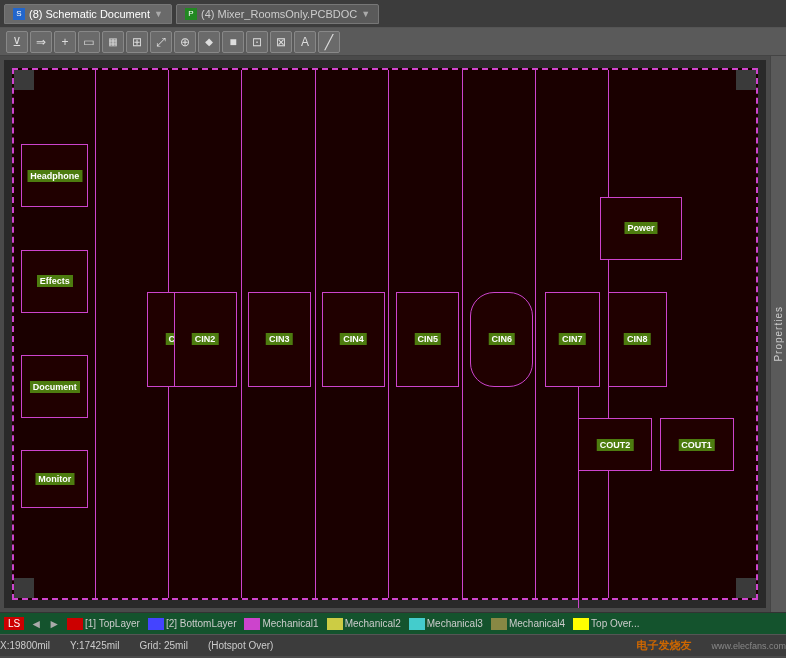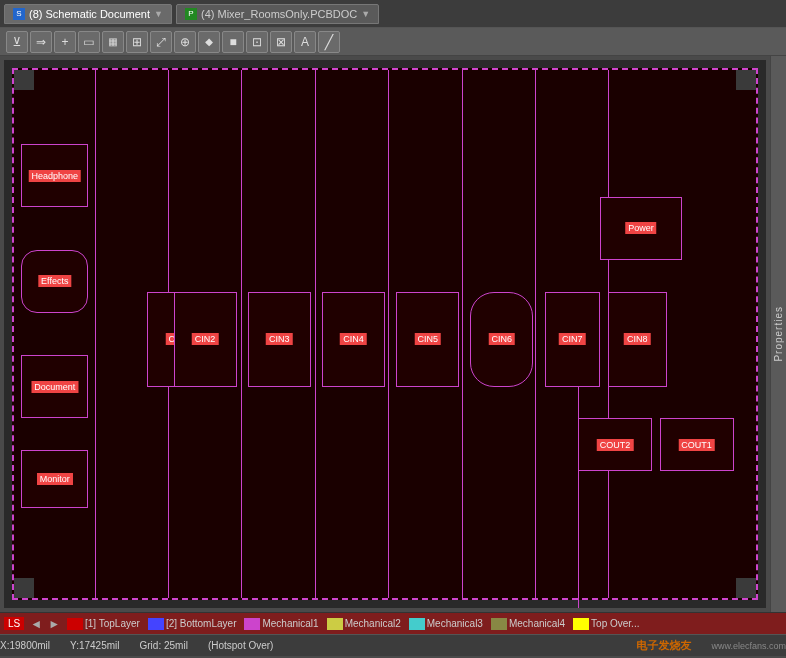--- a/index.html
+++ b/index.html
@@ -113,24 +113,24 @@
     }
 
     
     .room {
       position: absolute;
       border: 1px solid #cc44cc;
       background: #200000;
     }
     .room-label {
       position: absolute;
-      background: #ef4444;
+      background: #4d7c0f;
       color: #fff;
       font-size: 9px;
-      font-weight: normal;
+      font-weight: bold;
       padding: 1px 3px;
       top: 50%;
       left: 50%;
       transform: translate(-50%, -50%);
       white-space: nowrap;
     }
 
     
     #properties-panel {
       width: 16px;
@@ -146,21 +146,21 @@
       text-orientation: mixed;
       transform: rotate(180deg);
       color: #ccc;
       font-size: 10px;
       letter-spacing: 1px;
     }
 
     
     #layer-tabs {
       height: 22px;
-      background: #7f1d1d;
+      background: #14532d;
       border-top: 1px solid #333;
       display: flex;
       align-items: center;
       padding: 0 4px;
       gap: 2px;
       overflow: hidden;
     }
     .layer-color {
       width: 16px; height: 12px;
       display: inline-block;
@@ -262,21 +262,21 @@
 
       <div style="position:absolute;top:0;left:0;width:20px;height:20px;background:#3a3a3a;"></div>
       <div style="position:absolute;top:0;right:0;width:20px;height:20px;background:#3a3a3a;"></div>
       <div style="position:absolute;bottom:0;left:0;width:20px;height:20px;background:#3a3a3a;"></div>
       <div style="position:absolute;bottom:0;right:0;width:20px;height:20px;background:#3a3a3a;"></div>
 
       <div class="room" style="top:14%;left:1%;width:9%;height:12%;">
         <span class="room-label">Headphone</span>
       </div>
 
-      <div class="room" style="top:34%;left:1%;width:9%;height:12%;border-radius:16px;">
+      <div class="room" style="top:34%;left:1%;width:9%;height:12%;">
         <span class="room-label">Effects</span>
       </div>
 
       <div class="room" style="top:54%;left:1%;width:9%;height:12%;">
         <span class="room-label">Document</span>
       </div>
 
       <div class="room" style="top:72%;left:1%;width:9%;height:11%;">
         <span class="room-label">Monitor</span>
       </div>

